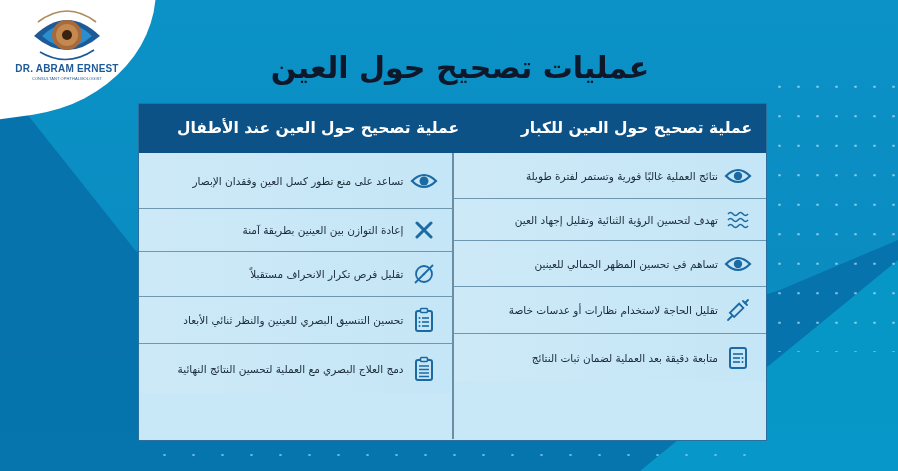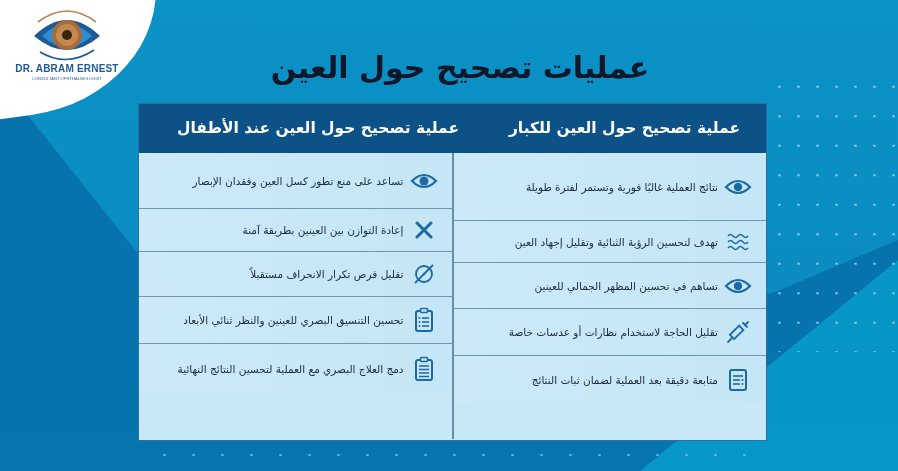--- a/index.html
+++ b/index.html
@@ -64,21 +64,21 @@
       position: absolute; left: 138px; top: 103px; width: 629px; height: 338px;
       background: #c8e8f7;
       border: 1.5px solid #2a6f9e;
       direction: rtl;
     }
     .thead {
       display: flex; height: 49px; background: #0d5287;
     }
     .th {
       flex: 1; color: #ffffff; font-weight: bold; font-size: 15.5px;
-      line-height: 49px; padding-right: 26px; text-align: right;
+      line-height: 49px; padding-right: 14px; text-align: right;
       white-space: nowrap;
     }
     .th + .th { padding-right: 16px; margin-left: 38px; }
     .tbody { display: flex; height: 286px; }
     .col { flex: 1; display: flex; flex-direction: column; }
     .col.right { border-left: 2px solid #6a8ea5; }
     .cell {
       display: flex; align-items: center; gap: 6px;
       padding-right: 14px;
       border-bottom: 1px solid #6f97b0;
@@ -116,21 +116,21 @@
 <h1 class="title">عمليات تصحيح حول العين</h1>
 
 <div class="table">
   <div class="thead">
     <div class="th">عملية تصحيح حول العين للكبار</div>
     <div class="th">عملية تصحيح حول العين عند الأطفال</div>
   </div>
   <div class="tbody">
 
     <div class="col right">
-      <div class="cell" style="height:68px">
+      <div class="cell" style="height:46px">
         <span class="icon">
           <svg width="28" height="18" viewBox="0 0 28 18">
               <path d="M2 9 Q14 -3 26 9 Q14 21 2 9 Z" fill="none" stroke="#1c6aa3" stroke-width="2.2"></path>
               <circle cx="14" cy="9" r="4.2" fill="#1c6aa3"></circle>
             </svg>
         </span>
         <span>نتائج العملية غالبًا فورية وتستمر لفترة طويلة</span>
       </div>
       <div class="cell" style="height:42px">
         <span class="icon">

